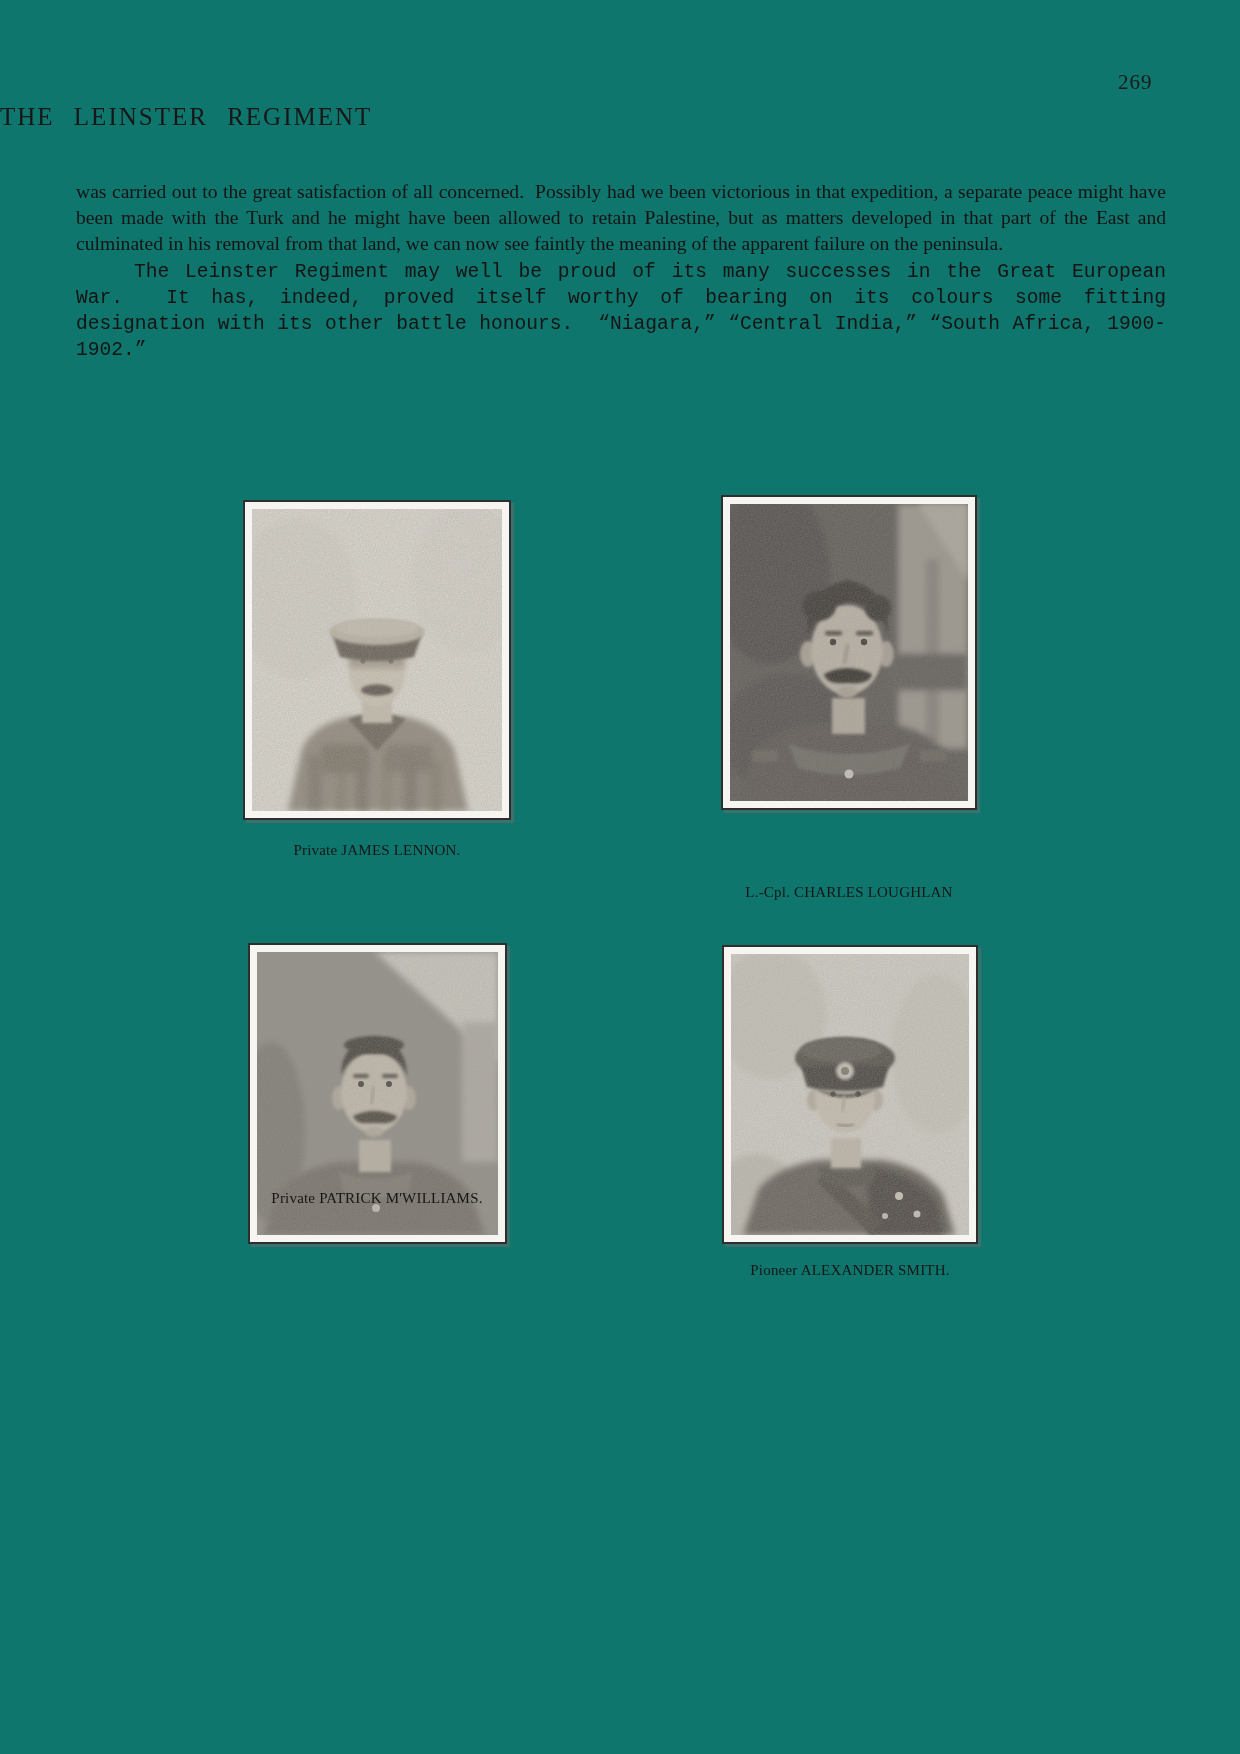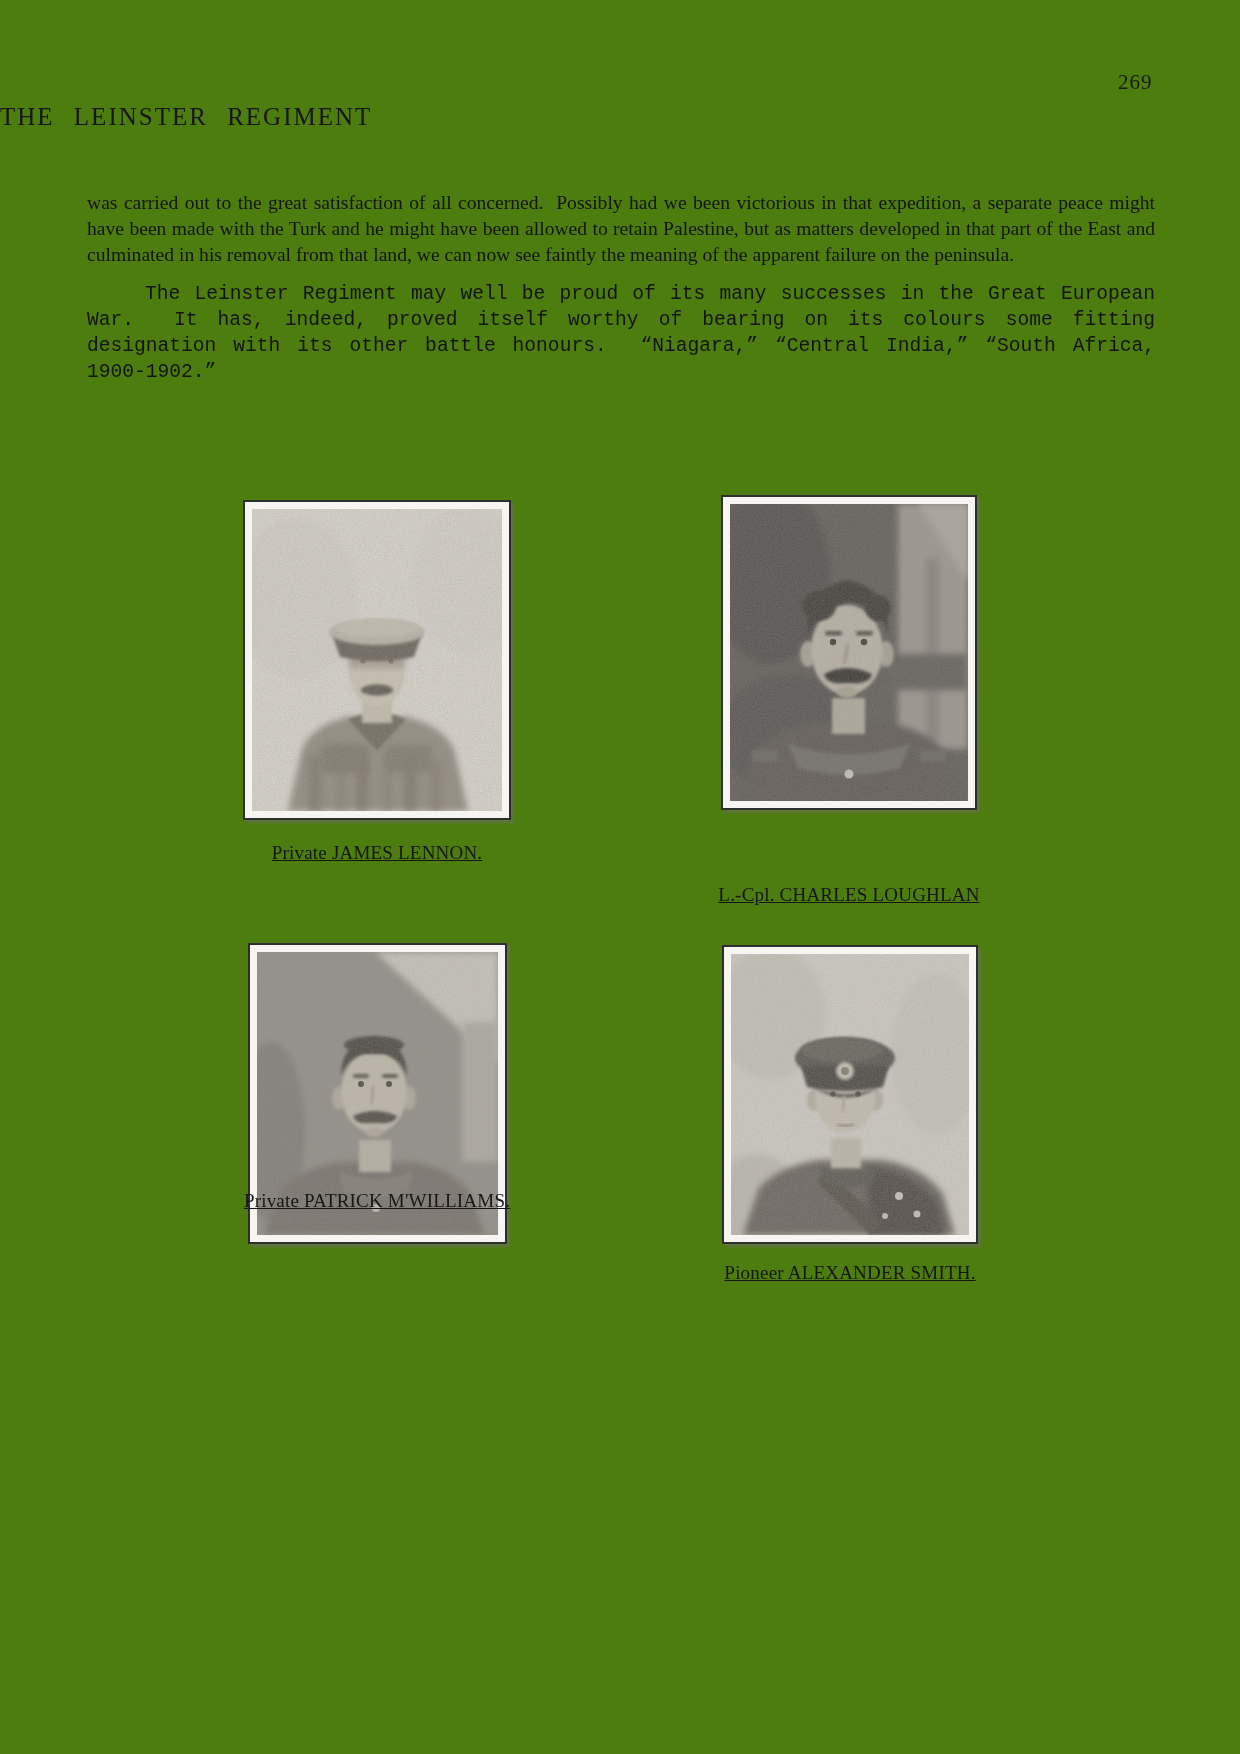--- a/index.html
+++ b/index.html
@@ -1,42 +1,42 @@
 <!DOCTYPE html>
 <html><head>
 <meta charset="utf-8">
 <style>
   html,body{margin:0;padding:0;background:#ffffff;}
   .page{
-    position:relative;width:1240px;height:1754px;background:#4d7c0f;
+    position:relative;width:1240px;height:1754px;background:#0f766e;
     font-family:"Liberation Serif","DejaVu Serif",serif;color:#151515;overflow:hidden;
   }
   .page-number{
     position:absolute;left:1118px;top:70px;width:60px;
     font-size:21px;letter-spacing:1px;color:#1a1a1a;
   }
   .doc-title{
     position:absolute;left:0;top:103px;width:1240px;text-align:left;
     font-size:25px;letter-spacing:2px;word-spacing:11px;color:#171717;
   }
   .body-text{
     position:absolute;left:75px;top:178px;width:1092px;
     font-size:19.6px;line-height:26.2px;text-align:justify;color:#141414;
   }
-  .body-text p{margin:12px;padding:0;}
+  .body-text p{margin:1px;padding:0;}
   .body-text p.indented{text-indent:58px;font-family:Liberation Mono, monospace;}
   .photo{
     position:absolute;box-sizing:border-box;
     border:2px solid #2e2e2e;background:#f6f5f1;padding:7px;
     box-shadow:3px 3px 1px rgba(110,110,110,.45);
   }
   .photo svg{display:block;width:100%;height:100%;}
   .caption{
     position:absolute;white-space:nowrap;transform:translateX(-50%);
-    font-size:19px;color:#161616;letter-spacing:.2px;text-decoration:underline;
+    font-size:15px;color:#161616;letter-spacing:.2px;
   }
 </style>
 </head>
 <body>
 
 <div class="page">
 
   <div class="page-number">269</div>
 
   <div class="doc-title">THE LEINSTER REGIMENT</div>

